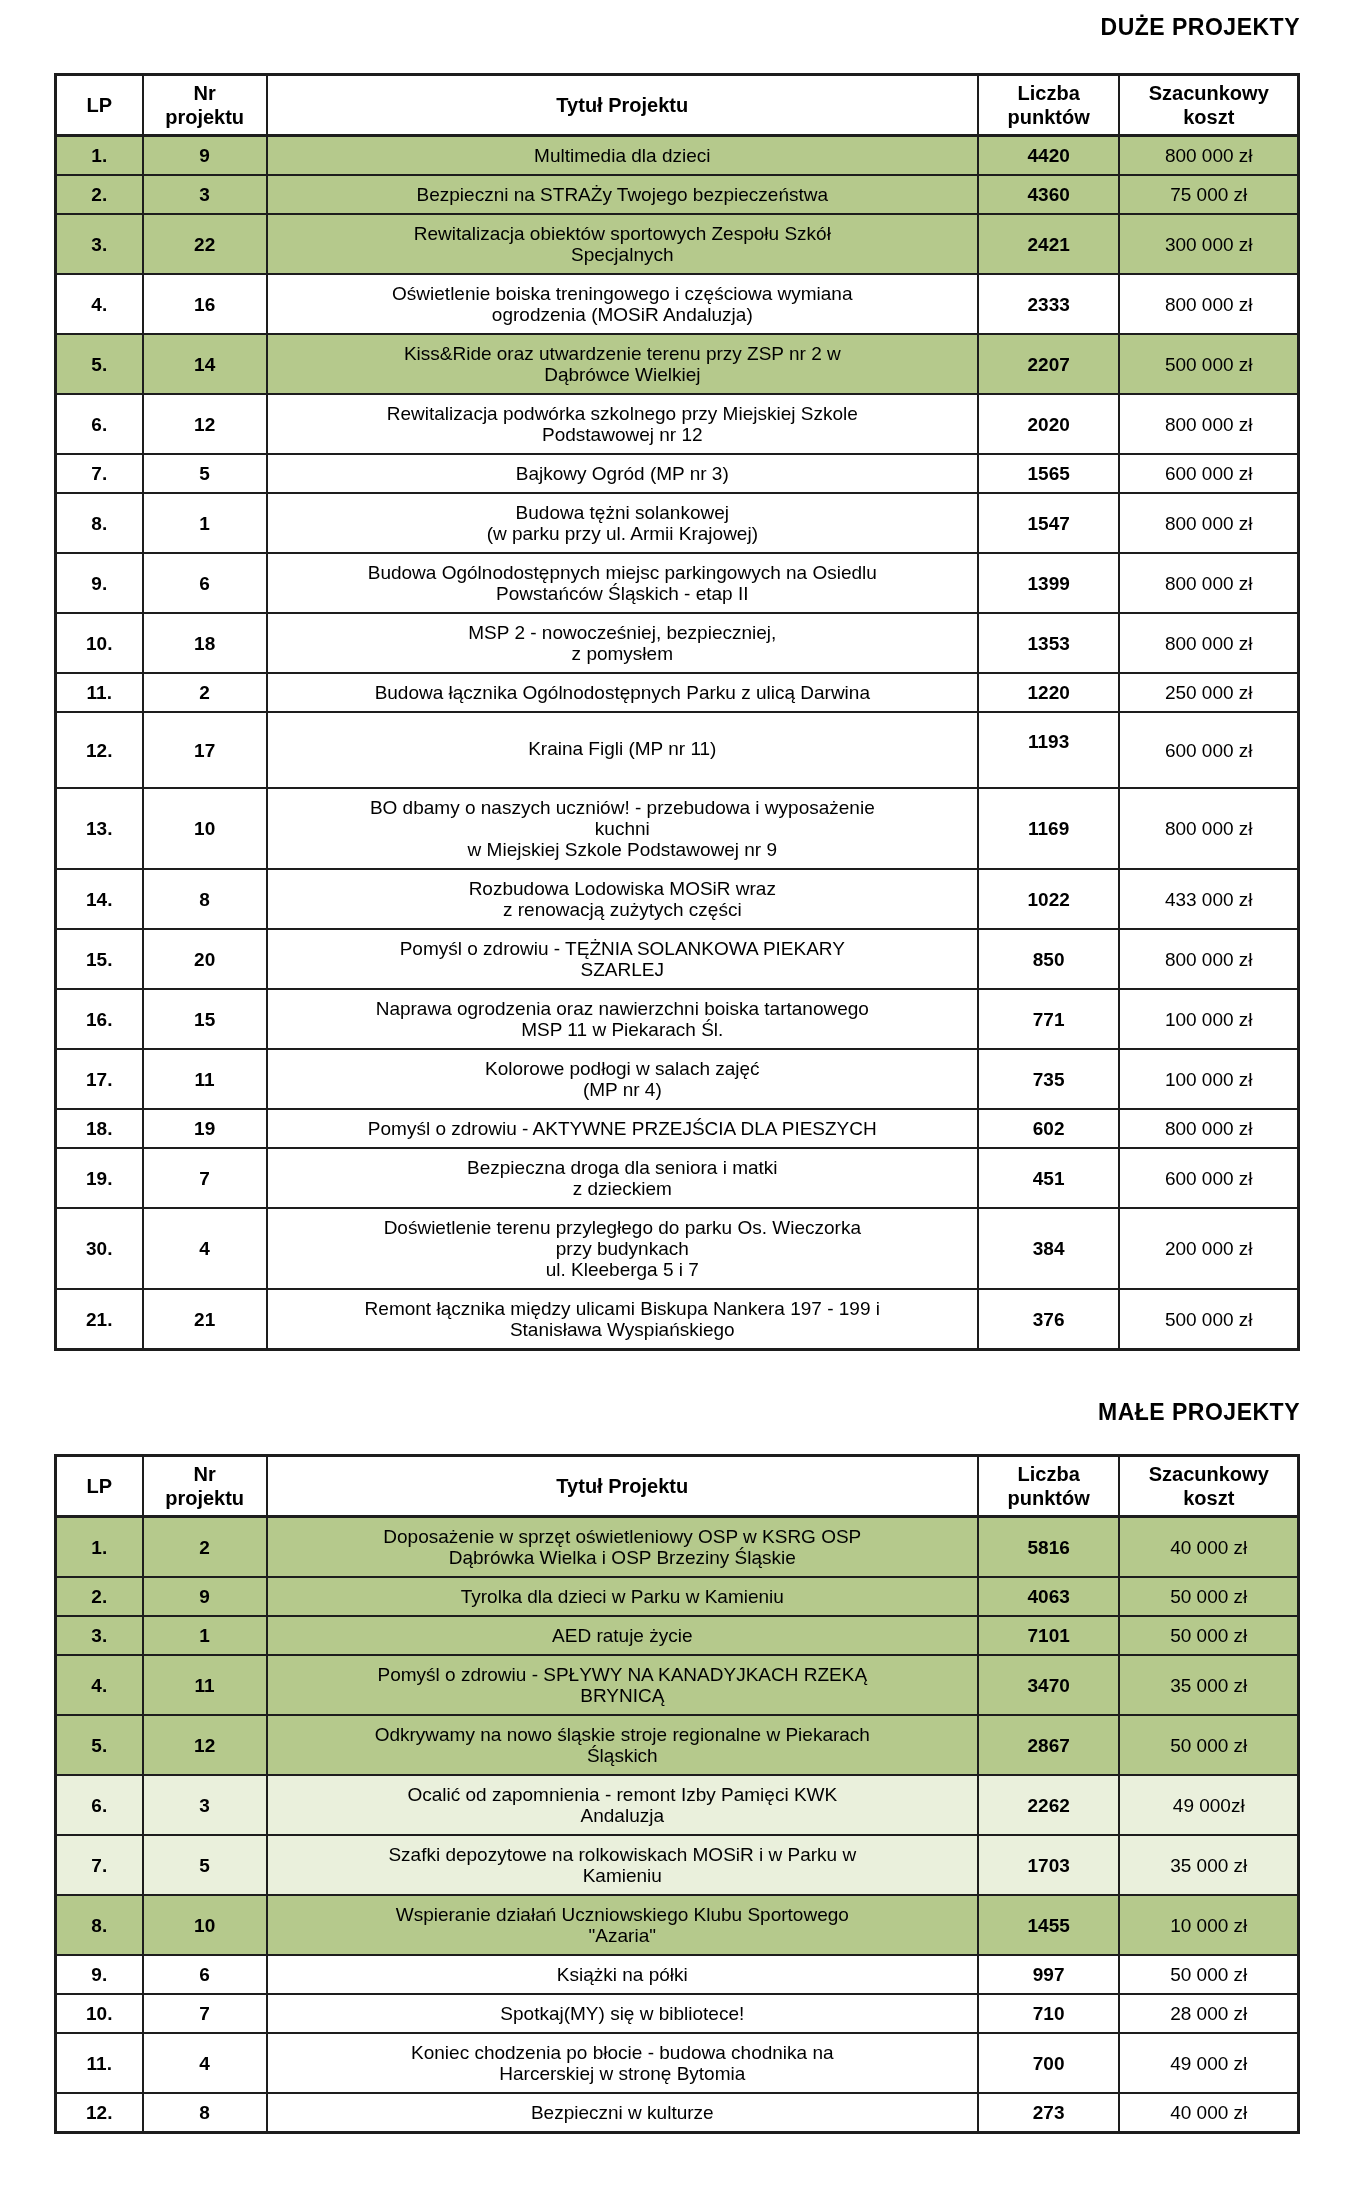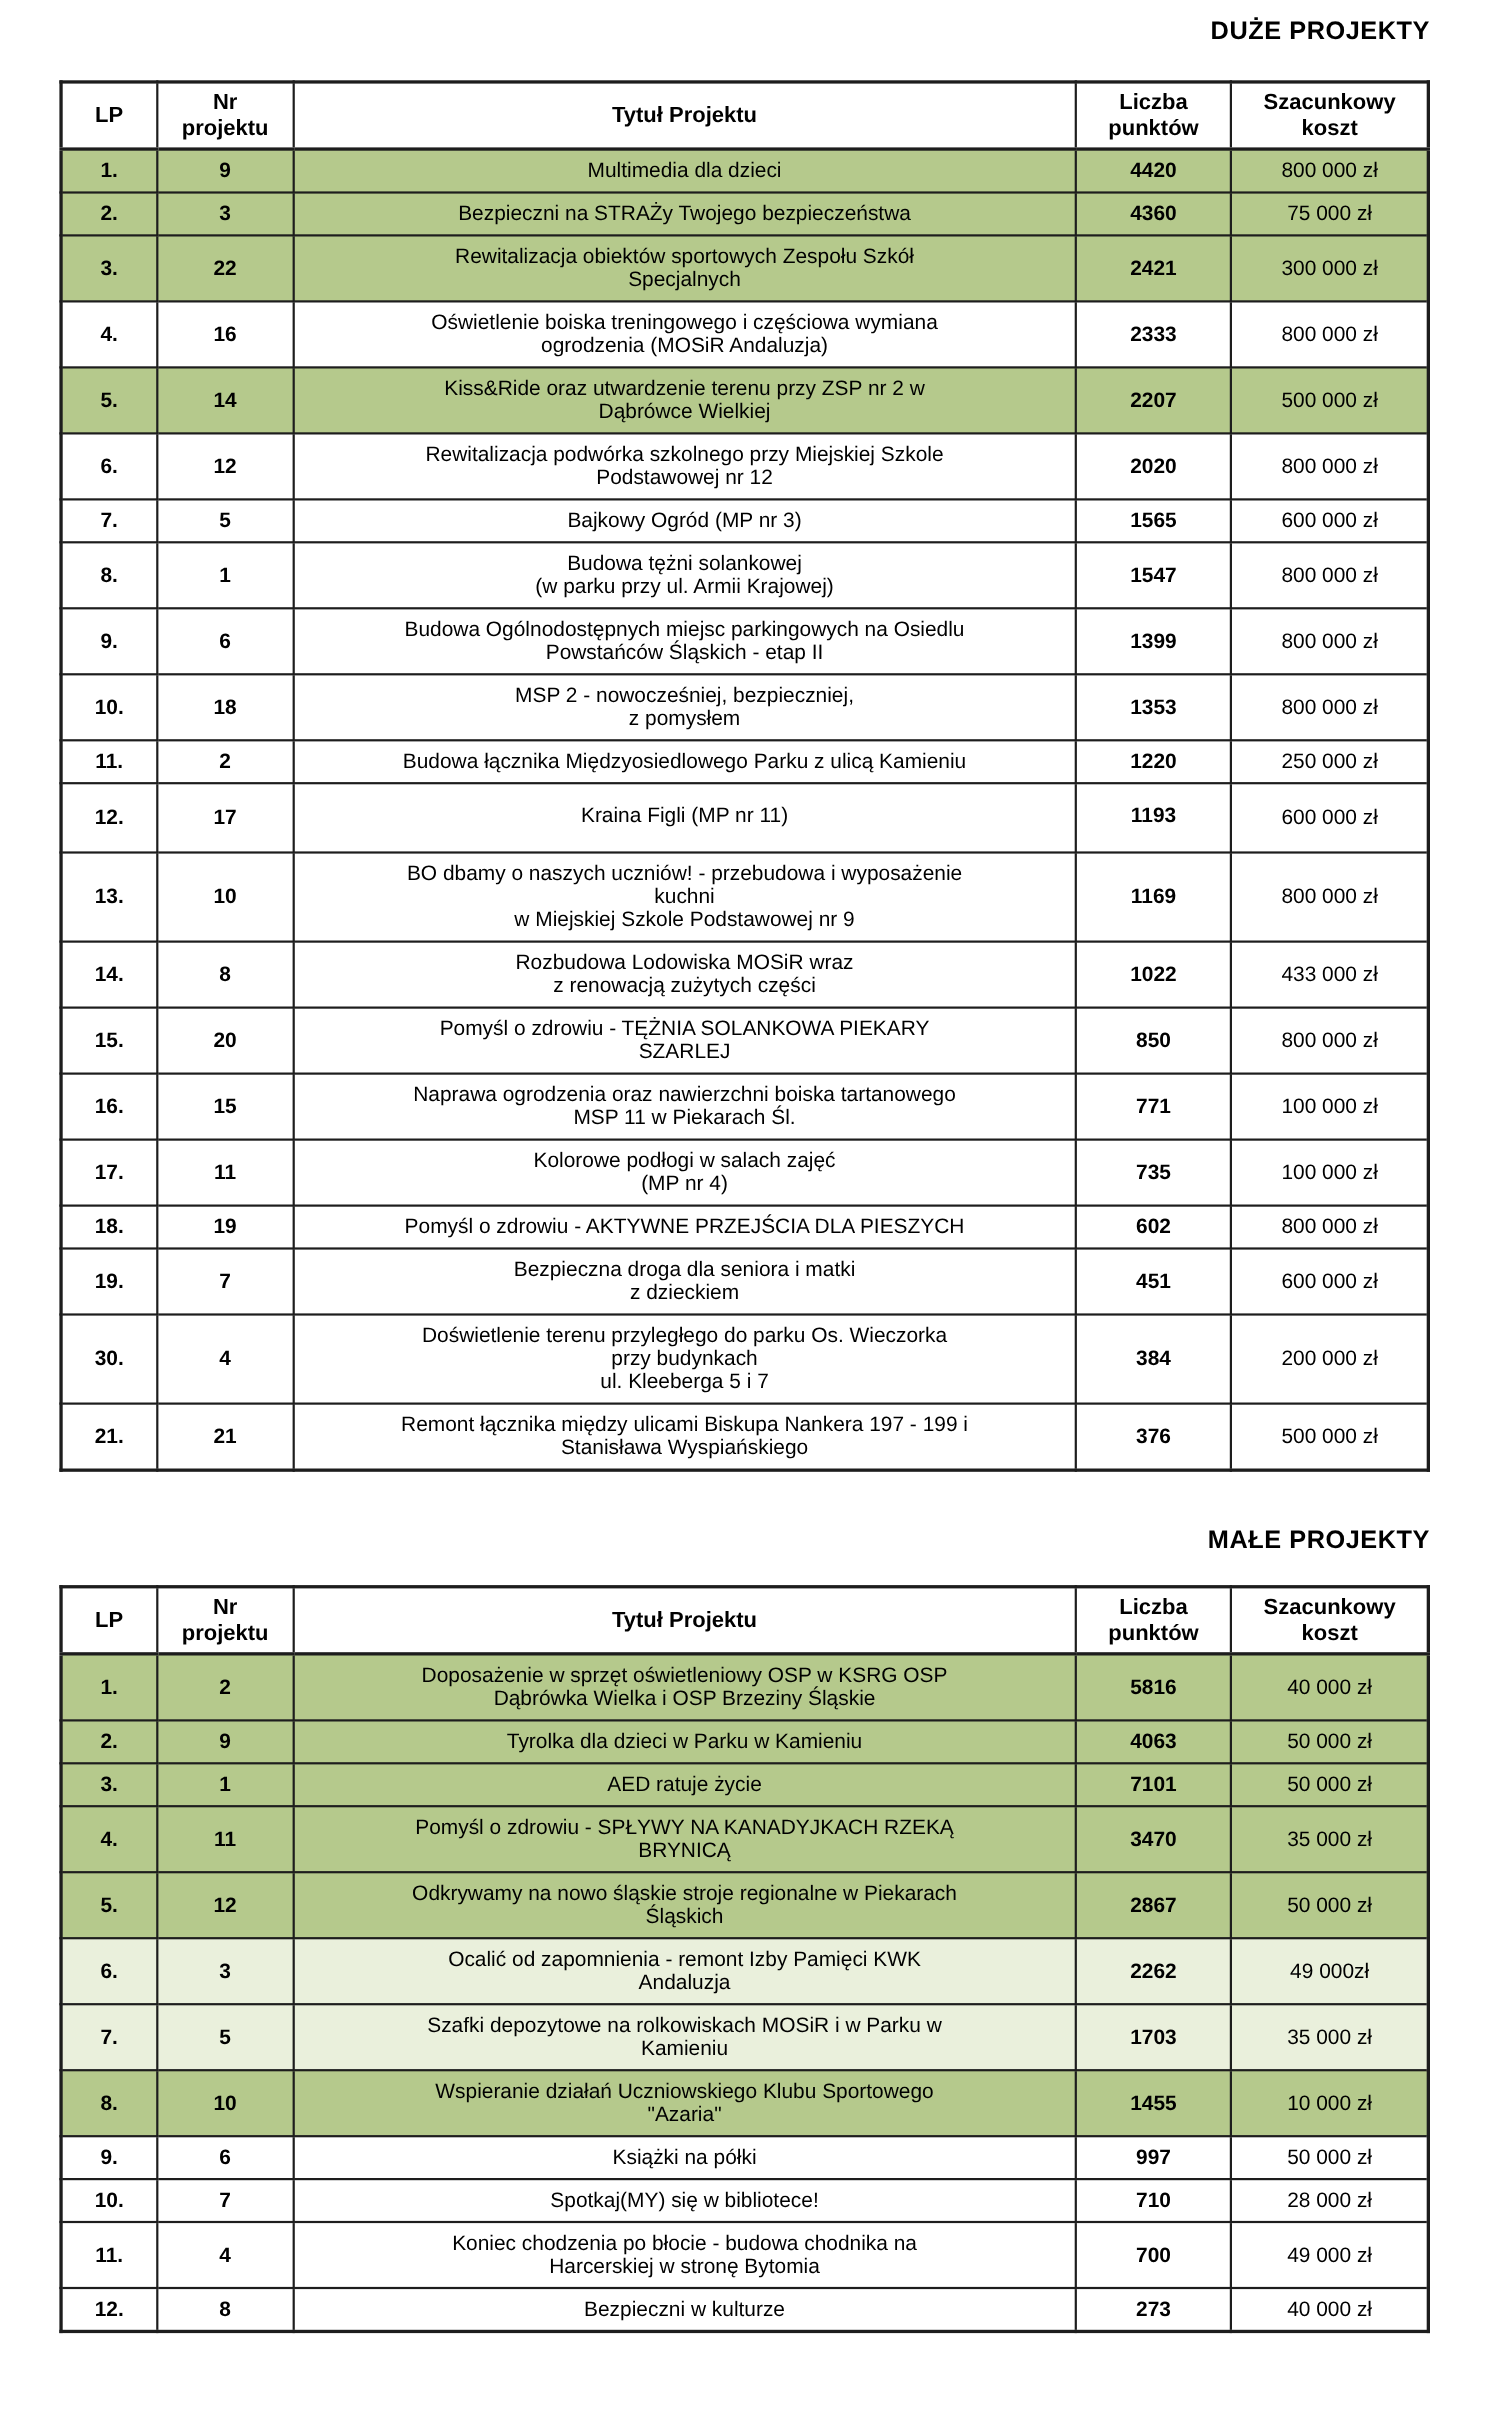--- a/index.html
+++ b/index.html
@@ -162,29 +162,29 @@
           <td class="c-lp">10.</td>
           <td class="c-nr">18</td>
           <td class="c-title">MSP 2 - nowocześniej, bezpieczniej,
 z pomysłem</td>
           <td class="c-points">1353</td>
           <td class="c-cost">800 000 zł</td>
         </tr>
         <tr>
           <td class="c-lp">11.</td>
           <td class="c-nr">2</td>
-          <td class="c-title">Budowa łącznika Międzyosiedlowego Parku z ulicą Kamieniu</td>
+          <td class="c-title">Budowa łącznika Ogólnodostępnych Parku z ulicą Darwina</td>
           <td class="c-points">1220</td>
           <td class="c-cost">250 000 zł</td>
         </tr>
         <tr>
           <td class="c-lp" style="padding-bottom: 18px; padding-top: 18px;">12.</td>
           <td class="c-nr" style="padding-bottom: 18px; padding-top: 18px;">17</td>
           <td class="c-title" style="padding-bottom: 18px; padding-top: 14px;">Kraina Figli (MP nr 11)</td>
-          <td class="c-points" style="padding-bottom: 22px; padding-top: 18px;">1193</td>
+          <td class="c-points" style="padding-bottom: 35px; padding-top: 18px;">1193</td>
           <td class="c-cost" style="padding-bottom: 18px; padding-top: 18px;">600 000 zł</td>
         </tr>
         <tr>
           <td class="c-lp">13.</td>
           <td class="c-nr">10</td>
           <td class="c-title">BO dbamy o naszych uczniów! - przebudowa i wyposażenie
 kuchni
 w Miejskiej Szkole Podstawowej nr 9</td>
           <td class="c-points">1169</td>
           <td class="c-cost">800 000 zł</td>

